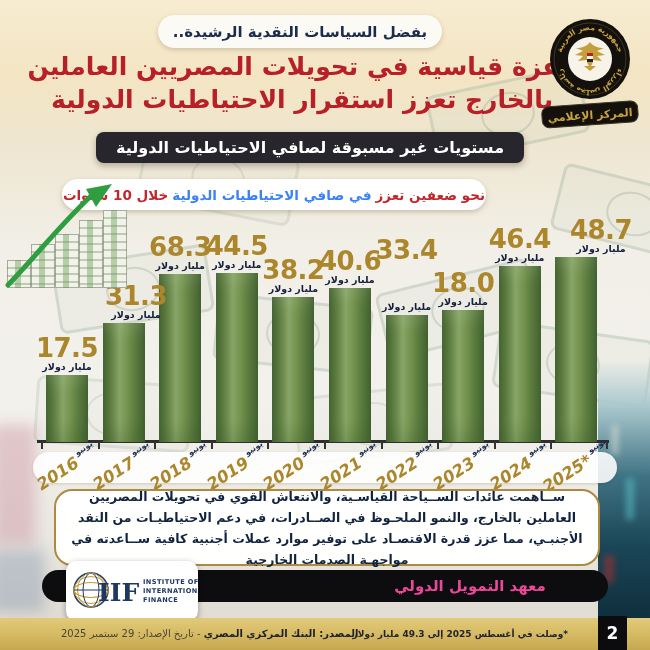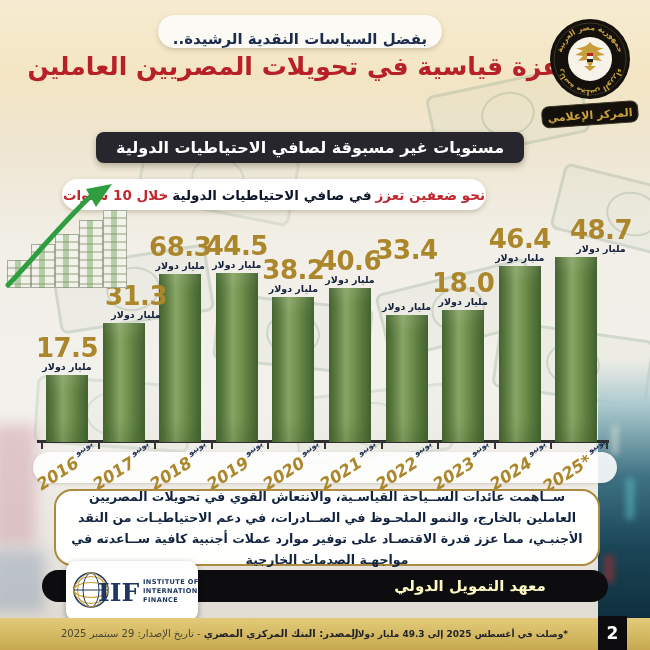--- a/index.html
+++ b/index.html
@@ -9,32 +9,32 @@
   
   .bill{position:absolute;width:150px;height:62px;border:3px solid rgba(140,160,140,.28);
     border-radius:8px;background:rgba(190,205,190,.10);z-index:0;}
   .bill::before{content:"";position:absolute;inset:9px 48px;border:2px solid rgba(140,160,140,.30);border-radius:50%;}
   
   .city{position:absolute;left:598px;top:360px;width:52px;height:258px;z-index:0;
     background:linear-gradient(180deg,rgba(190,215,220,0) 0%,#aac8cd 18%,#3f7384 45%,#1b4657 72%,#0f2f3d 100%);}
   .glow{position:absolute;border-radius:3px;filter:blur(3px);z-index:0;}
   
   .kicker{position:absolute;left:158px;top:15px;width:284px;height:33px;border-radius:17px;background:#fbfaf5;
-    box-shadow:0 2px 5px rgba(80,60,20,.22);display:flex;align-items:flex-end;justify-content:center;
+    box-shadow:0 2px 5px rgba(80,60,20,.22);display:flex;align-items:center;justify-content:center;
     color:#1c2c4e;font-weight:700;font-size:15px;z-index:3;}
   .title{position:absolute;left:6px;top:50px;width:592px;text-align:center;color:#b72027;
     font-weight:800;font-size:25px;line-height:33px;z-index:3;}
   .emblem{position:absolute;left:528px;top:8px;width:120px;height:126px;z-index:3;}
   .banner{position:absolute;left:96px;top:132px;width:428px;height:31px;border-radius:8px;background:#26262c;
     box-shadow:0 3px 6px rgba(40,30,10,.3);display:flex;align-items:center;justify-content:center;
     color:#ffffff;font-weight:700;font-size:16px;z-index:3;}
   .hpill{position:absolute;left:62px;top:179px;width:424px;height:31px;border-radius:16px;background:#ffffff;
     box-shadow:0 2px 5px rgba(80,60,20,.25);display:flex;align-items:center;justify-content:center;gap:4px;
     font-weight:700;font-size:13.5px;z-index:3;direction:rtl;white-space:nowrap;}
-  .hpill .red{color:#c1272d;} .hpill .navy{color:#0f172a;}
+  .hpill .red{color:#c1272d;} .hpill .navy{color:#3b82f6;}
   
   .stacks{position:absolute;left:3px;top:200px;width:124px;height:88px;z-index:4;}
   .stack{position:absolute;bottom:0;width:22px;border:1px solid rgba(120,125,105,.6);
     background:
       linear-gradient(90deg,rgba(0,0,0,0) 0 7px,rgba(110,160,90,.45) 7px 13px,rgba(0,0,0,0) 13px),
       repeating-linear-gradient(180deg,#f1f2ea 0 6px,#c3c9b4 6px 8px);}
   .arrow-svg{position:absolute;left:0;top:180px;width:122px;height:110px;z-index:5;}
   
   .year-strip{position:absolute;left:33px;top:452px;width:584px;height:31px;border-radius:16px;
     background:rgba(255,255,255,.88);box-shadow:0 1px 3px rgba(60,50,30,.18);z-index:1;}
@@ -51,21 +51,21 @@
   .yr{font-size:16.5px;font-weight:800;color:#ac862b;font-style:italic;}
   .mo{font-size:8px;font-weight:700;color:#1c2c4e;transform:translateY(-7px);}
   
   .textbox{position:absolute;left:54px;top:489px;width:546px;height:77px;background:rgba(255,255,255,.97);
     border:2.5px solid #ab8b3f;border-radius:18px;z-index:3;display:flex;align-items:center;justify-content:center;
     padding:4px 12px;box-sizing:border-box;}
   .textbox p{margin:0;direction:rtl;text-align:center;color:#122340;font-weight:700;font-size:12.5px;line-height:21px;}
   
   .iifbar{position:absolute;left:42px;top:570px;width:566px;height:32px;border-radius:16px;background:#0d0d10;
     display:flex;align-items:center;justify-content:center;padding-left:290px;box-sizing:border-box;
-    color:#fef9c3;font-weight:700;font-size:15px;z-index:4;direction:rtl;}
+    color:#ec4899;font-weight:700;font-size:15px;z-index:4;direction:rtl;}
   .iiflogo{position:absolute;left:66px;top:561px;width:132px;height:60px;background:#fff;border-radius:10px;
     box-shadow:0 2px 6px rgba(0,0,0,.35);z-index:5;}
   
   .footer{position:absolute;left:0;top:618px;width:650px;height:32px;z-index:6;
     background:linear-gradient(180deg,#e2ca79 0%,#d4b962 55%,#c5a84f 100%);}
   .source{position:absolute;left:22px;top:0;height:32px;line-height:32px;font-size:10px;color:#4a4634;direction:rtl;white-space:nowrap;margin-left:39px;}
   .source b{color:#20202a;font-weight:800;}
   .footnote{position:absolute;right:82px;top:0;height:32px;line-height:32px;font-size:9px;font-weight:700;color:#23232c;direction:rtl;white-space:nowrap;}
   .pagenum{position:absolute;right:23px;top:-2px;width:29px;height:34px;background:#0c0c0e;color:#fff;
     display:flex;align-items:center;justify-content:center;font-size:17px;font-weight:800;}
@@ -90,20 +90,21 @@
   <div class="glow" style="left:626px;top:478px;width:8px;height:42px;background:rgba(95,205,215,.5);"></div>
   <div class="glow" style="left:612px;top:425px;width:6px;height:30px;background:rgba(235,235,220,.55);"></div>
   <div class="glow" style="left:-8px;top:425px;width:44px;height:120px;background:rgba(185,105,125,.30);filter:blur(7px);"></div>
   <div class="glow" style="left:-10px;top:550px;width:55px;height:62px;background:rgba(90,120,160,.30);filter:blur(7px);"></div>
 
   <div class="kicker" dir="rtl">
     <span>بفضل السياسات النقدية الرشيدة..</span>
   </div>
   <div class="title" dir="rtl">
     <div>قفزة قياسية في تحويلات المصريين العاملين</div>
+    <div>بالخارج تعزز استقرار الاحتياطيات الدولية</div>
   </div>
 
   <div class="emblem">
     <svg width="120" height="126" viewBox="0 0 120 126">
       <circle cx="62" cy="51" r="40" fill="#14110c"></circle>
       <circle cx="62" cy="51" r="36" fill="none" stroke="#3c3526" stroke-width="1"></circle>
       <circle cx="62" cy="51" r="22" fill="#f7f3e8"></circle>
       <path id="arcT" d="M33 51 A29 29 0 1 1 91 51" fill="none"></path>
       <path id="arcB" d="M91 53 A29 29 0 0 1 33 53" fill="none"></path>
       <text font-size="7.5" fill="#c9a23f" font-weight="bold">

